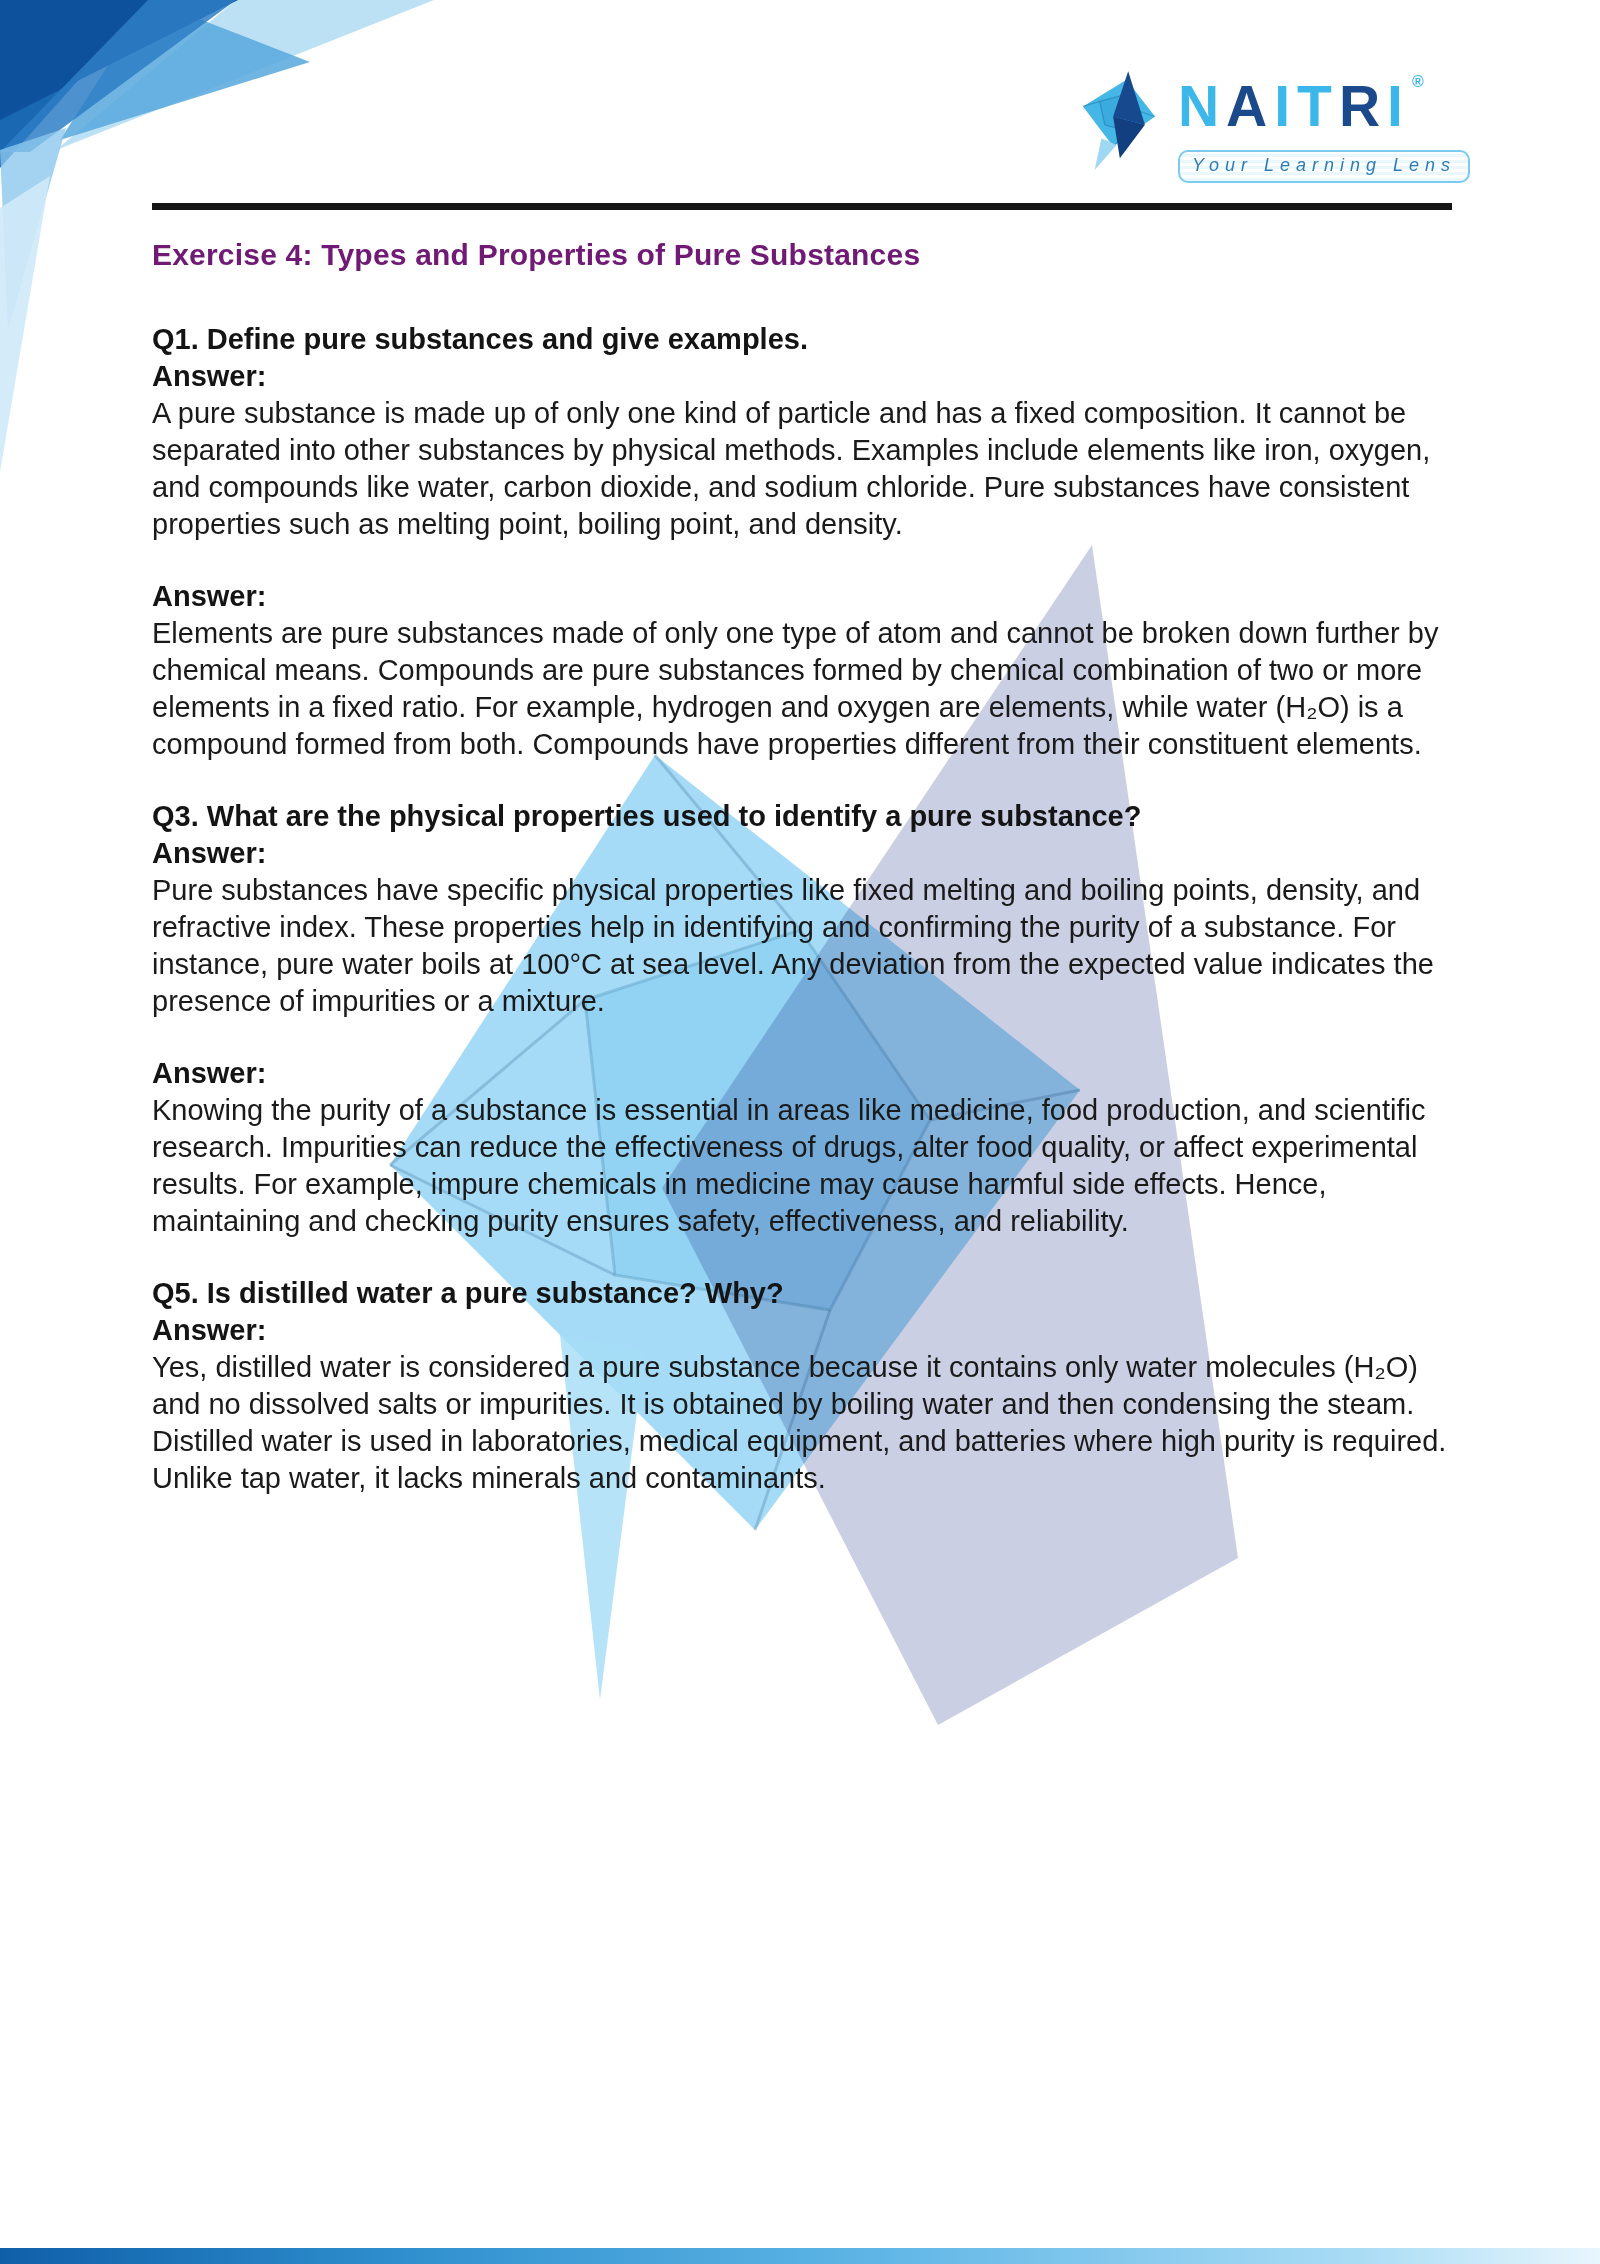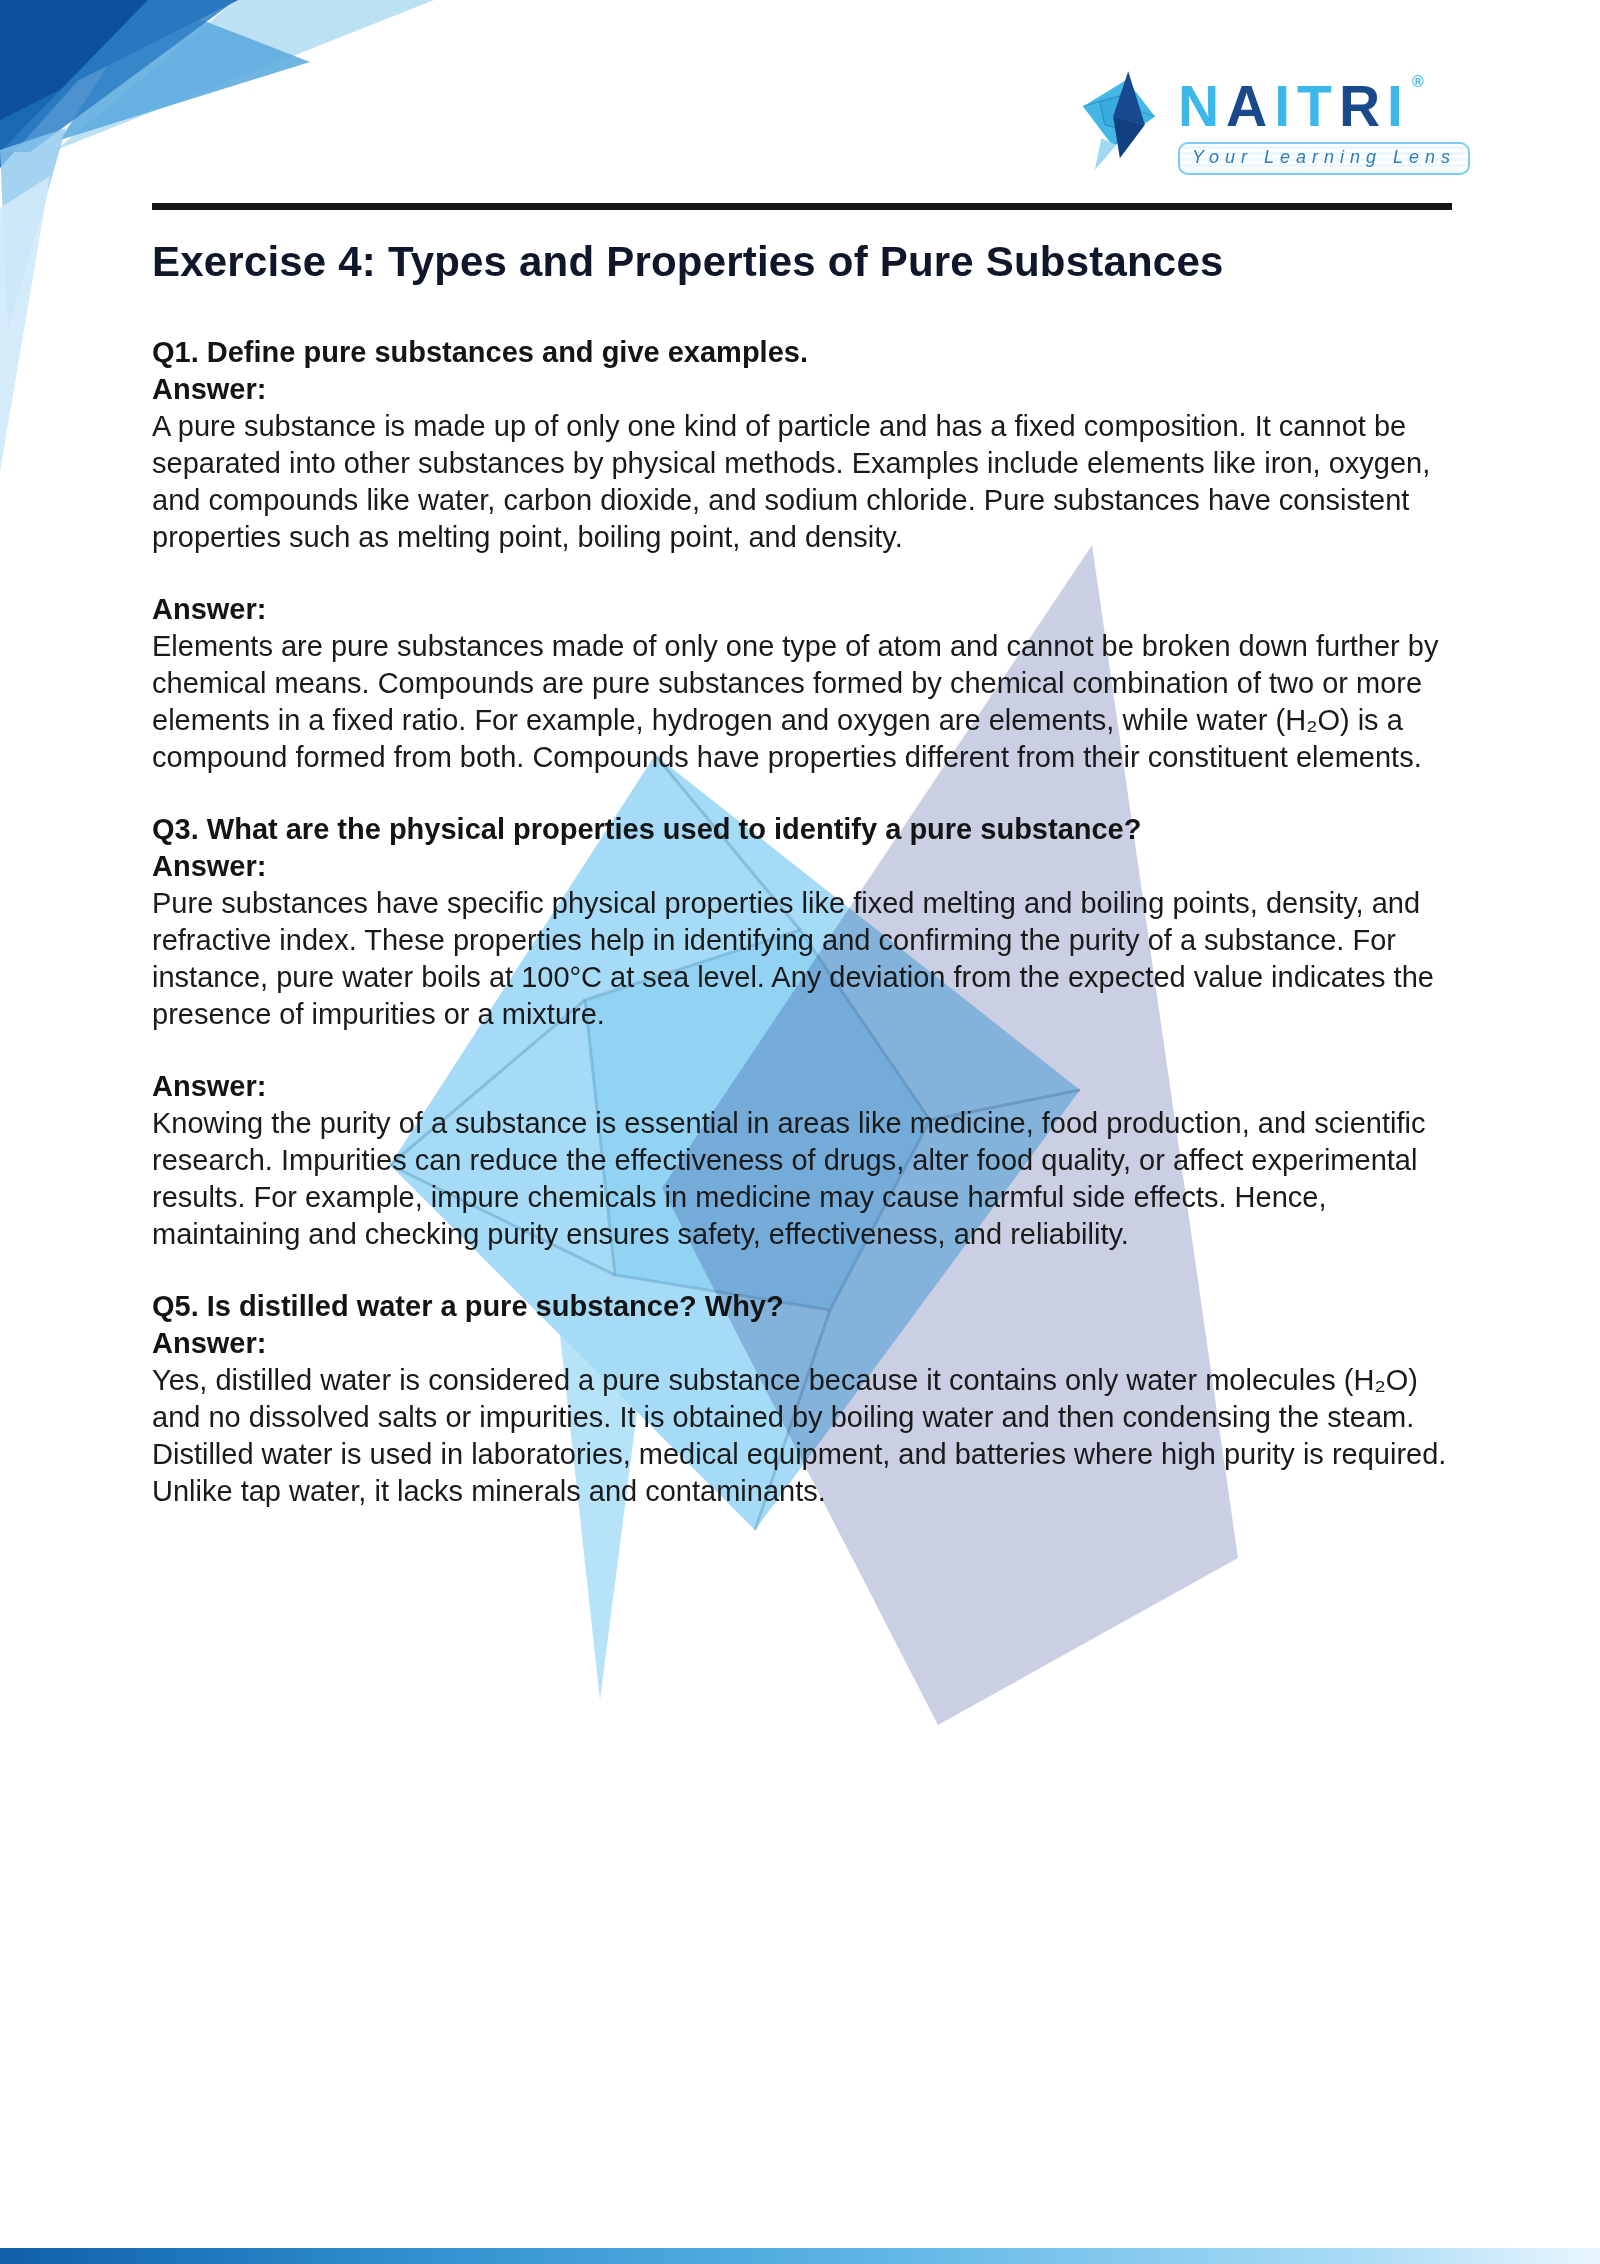--- a/index.html
+++ b/index.html
@@ -12,28 +12,28 @@
   .watermark{position:absolute;top:0;left:0;z-index:0;}
   
   .logo{position:absolute;top:52px;right:130px;z-index:2;display:flex;align-items:flex-start;}
   .logo-icon{width:92px;height:134px;margin-right:8px;}
   .logo-right{display:flex;flex-direction:column;align-items:flex-start;padding-top:26px;}
   .brand{font-weight:bold;font-size:57px;line-height:1;letter-spacing:7px;display:flex;align-items:flex-start;}
   .brand .light{color:#3cb7e9;}
   .brand .dark{color:#1b4a8c;}
   .brand sup{font-size:16px;color:#3cb7e9;line-height:1;margin-left:2px;transform:translateY(-4px);}
   .tagline-box{
-    margin-top:7px;border:2px solid #7ccaed;border-radius:10px;padding:3px 12px 5px 12px;
+    margin-top:15px;border:2px solid #7ccaed;border-radius:10px;padding:3px 12px 5px 12px;
     background:repeating-linear-gradient(0deg,#eaf7fd 0px,#eaf7fd 3px,#ffffff 3px,#ffffff 6px);
     color:#2e7cb6;font-size:18px;letter-spacing:6px;font-style:italic;white-space:nowrap;
   }
   
   .content{position:absolute;left:152px;top:203px;width:1300px;z-index:2;}
   .rule{height:7px;background:#161616;margin:0 0 28px 0;}
-  h1.page-title{font-size:42px;line-height:1.15;margin:0 0 48px 0;color:#0f172a;font-weight:bold;letter-spacing:0.2px;}
+  h1.page-title{font-size:30px;line-height:1.15;margin:0 0 48px 0;color:#701a75;font-weight:bold;letter-spacing:0.2px;}
   .qa{margin:0 0 35px 0;}
   .qa h2{font-size:29px;line-height:37px;margin:0;font-weight:bold;color:#141414;}
   .qa .ans-label{font-size:29px;line-height:37px;font-weight:bold;color:#141414;}
   .qa p{font-size:29px;line-height:37px;margin:0;color:#1a1a1a;}
   
   .footer-bar{
     position:absolute;left:0;bottom:0;width:100%;height:16px;z-index:2;
     background:linear-gradient(90deg,#0f5fa8 0%,#2f8fce 25%,#5fb6e6 55%,#aadcf5 85%,#e8f6fd 100%);
   }
 </style>

